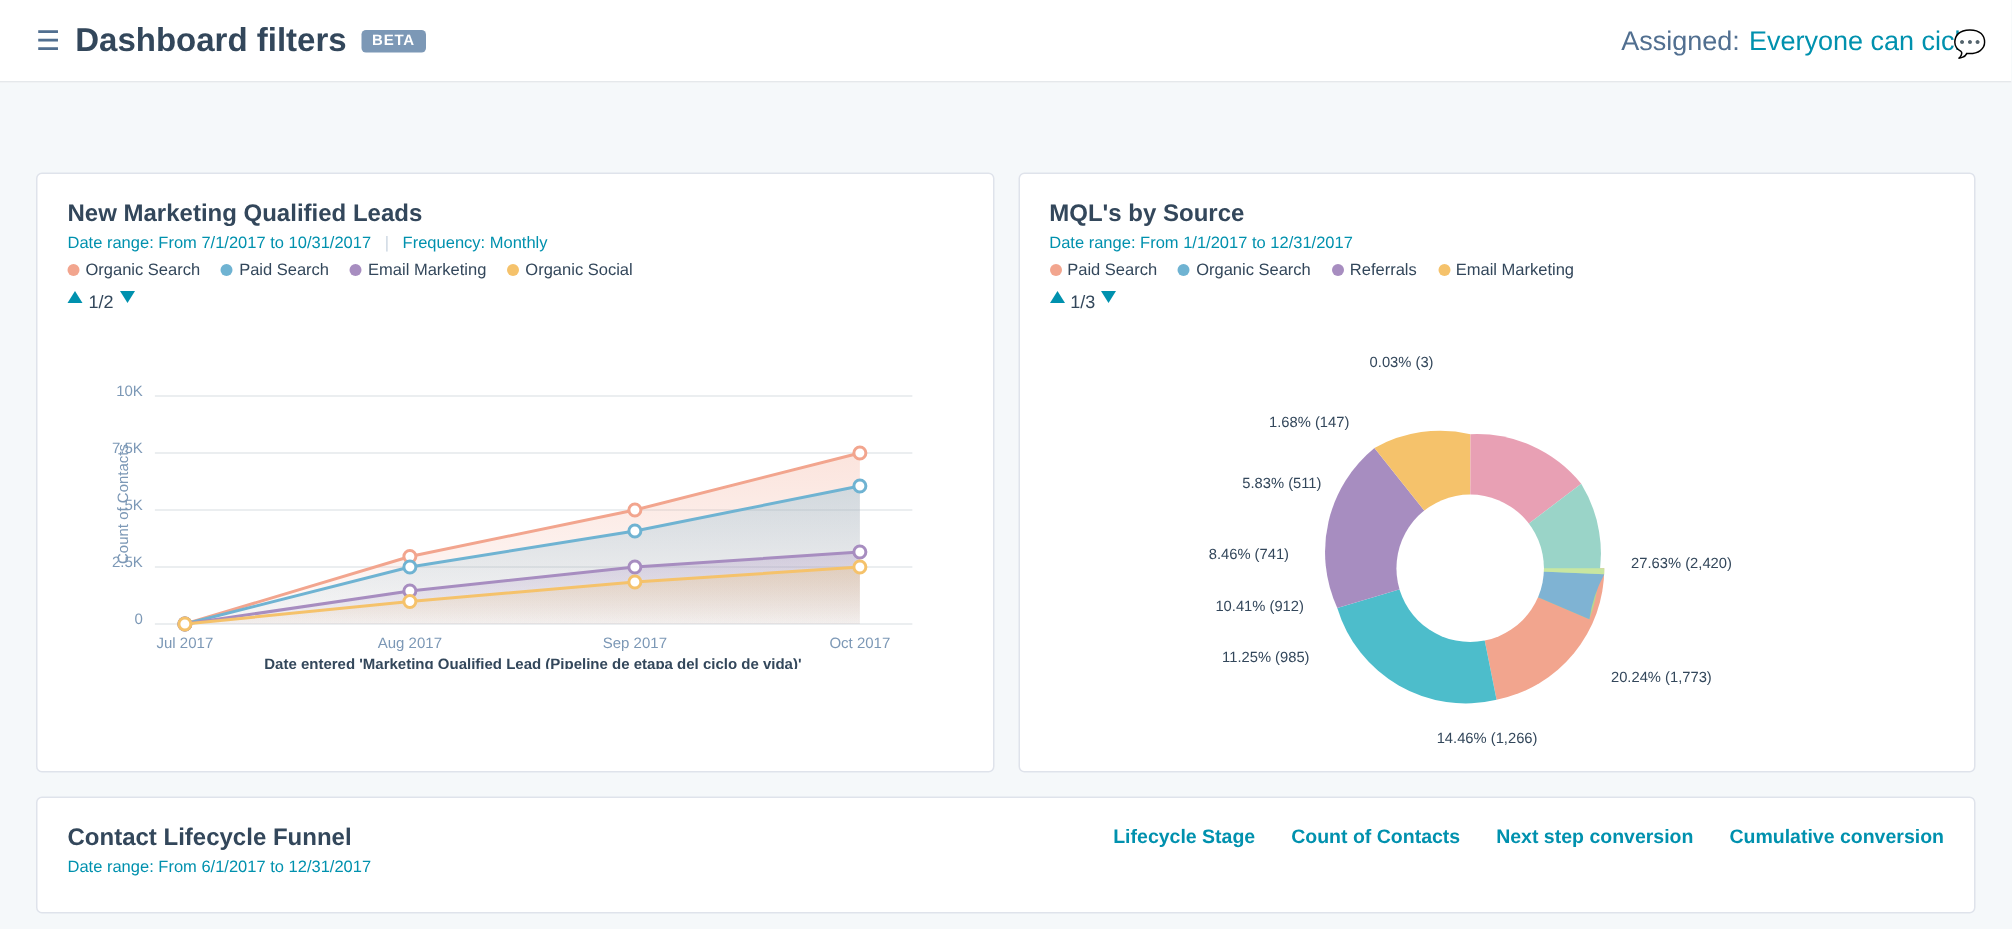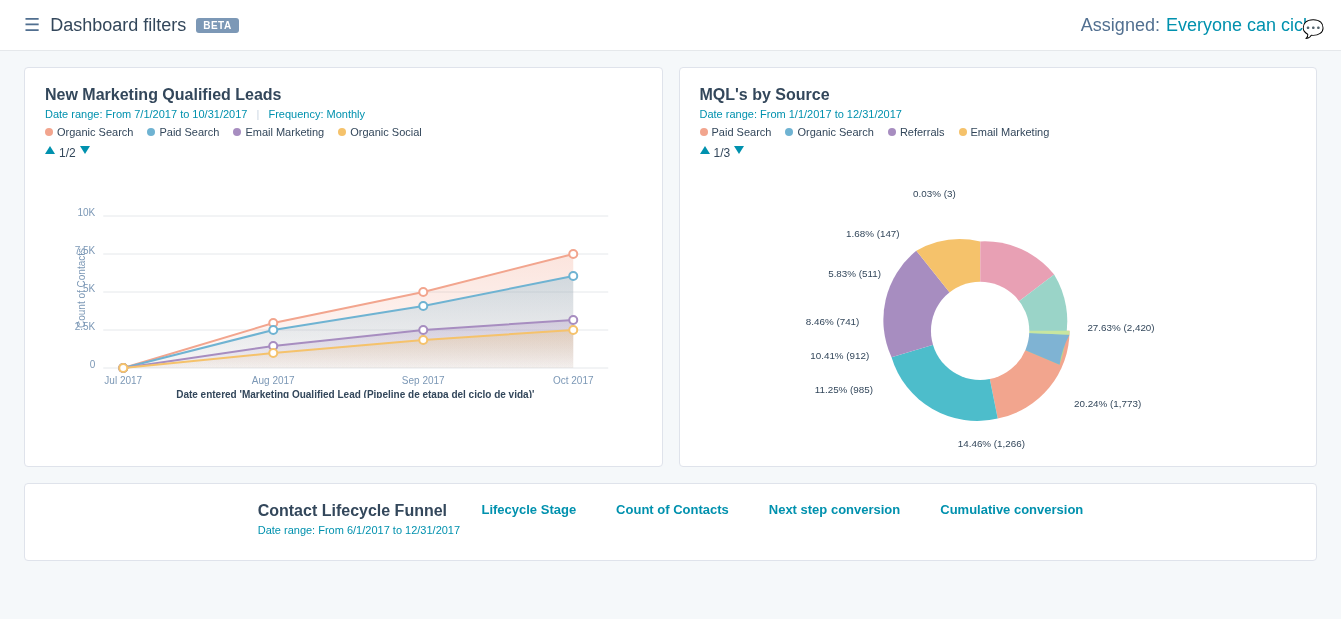--- a/index.html
+++ b/index.html
@@ -21,22 +21,22 @@
       display: flex;
       align-items: center;
       gap: 10px;
     }
     .hamburger-icon {
       color: #516f90;
       font-size: 18px;
       cursor: pointer;
     }
     .dashboard-title {
-      font-size: 18px;
-      font-weight: 400;
+      font-size: 22px;
+      font-weight: 700;
       color: #33475b;
     }
     .beta-badge {
       background: #7c98b6;
       color: #fff;
       font-size: 10px;
       font-weight: 700;
       padding: 2px 7px;
       border-radius: 3px;
       letter-spacing: 0.5px;
@@ -61,20 +61,21 @@
     .dashboard-body {
       padding: 16px 24px;
       display: flex;
       flex-direction: column;
       gap: 16px;
     }
     .top-row {
       display: grid;
       grid-template-columns: 1fr 1fr;
       gap: 16px;
+      margin-top: 44px;
     }
     .card {
       background: #fff;
       border: 1px solid #dfe3eb;
       border-radius: 4px;
       padding: 18px 20px;
     }
     .card-title {
       font-size: 16px;
       font-weight: 700;
@@ -153,37 +154,36 @@
     }
     
     .bottom-card {
       background: #fff;
       border: 1px solid #dfe3eb;
       border-radius: 4px;
       padding: 18px 20px;
     }
     .bottom-card-header {
       display: flex;
-      justify-content: center;
+      justify-content: space-between;
       align-items: flex-start;
     }
     .bottom-card-left .card-title {
       font-size: 16px;
     }
     .bottom-card-cols {
       display: flex;
       gap: 24px;
     }
     .col-header {
       font-size: 13px;
       font-weight: 600;
       color: #0091ae;
       text-align: right;
       min-width: 100px;
-      margin-left: 16px;
     }
   </style>
 </head>
 <body>
 
 <div style="position:relative;">
 
   <div class="top-bar">
     <div class="top-bar-left">
       <span class="hamburger-icon">☰</span>

